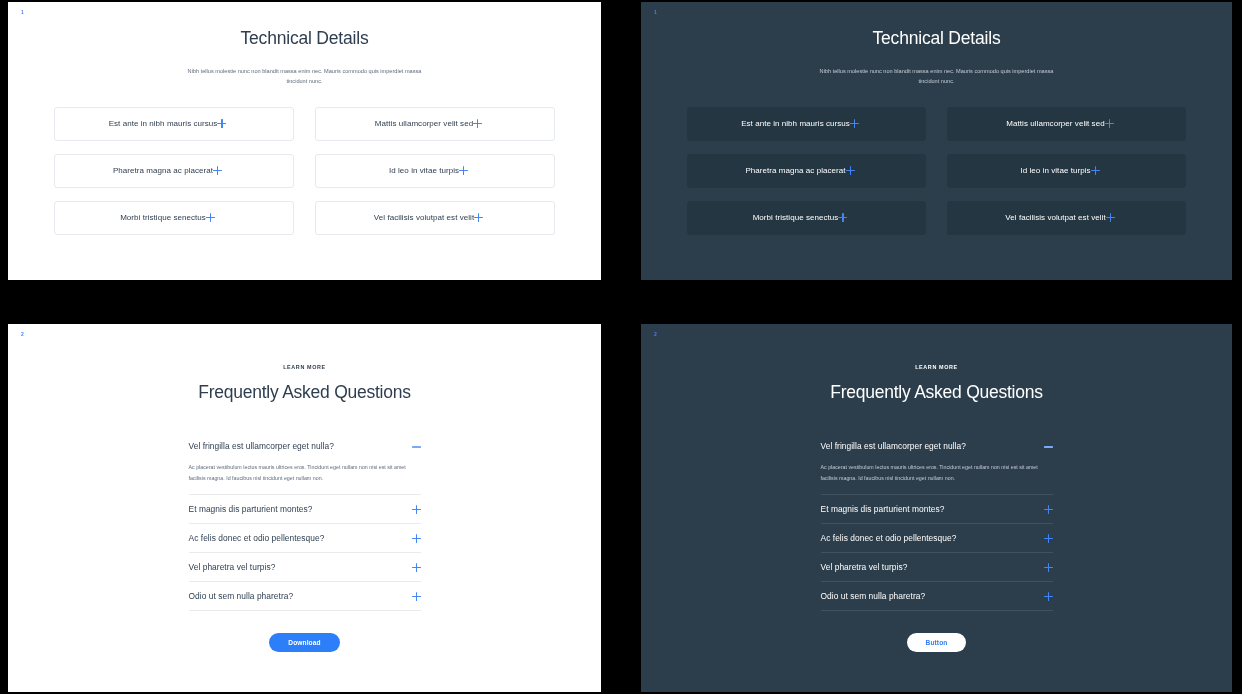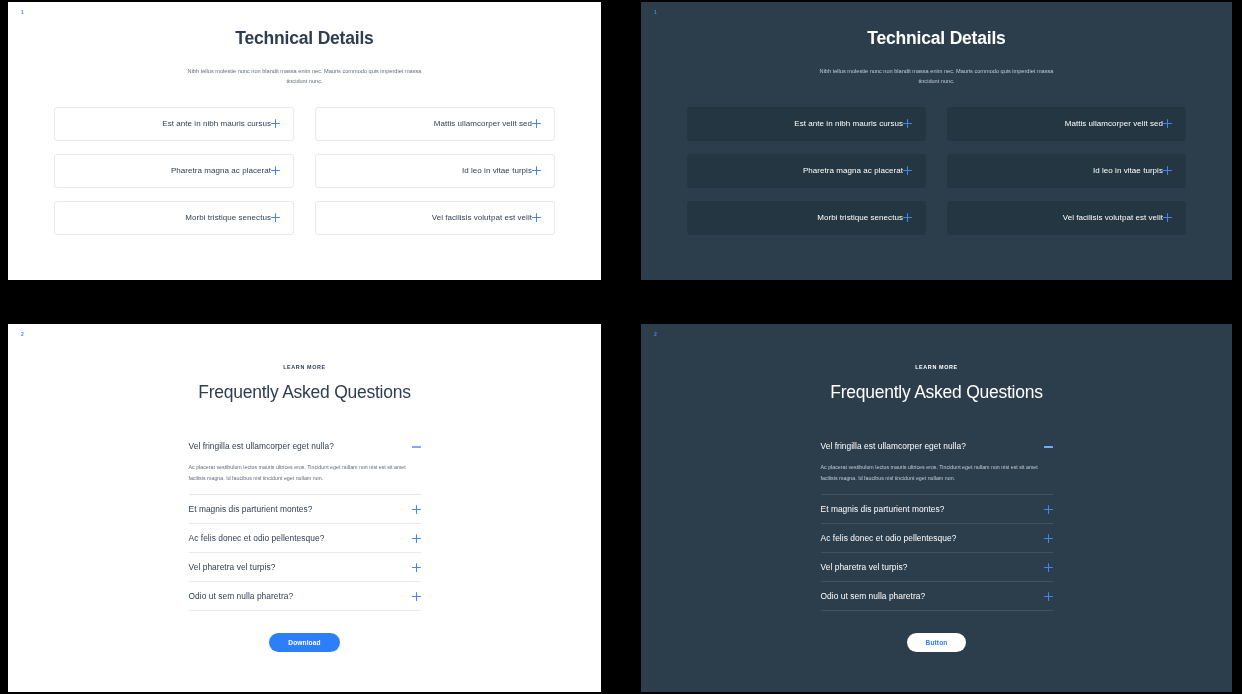--- a/index.html
+++ b/index.html
@@ -52,21 +52,21 @@
     position: absolute;
     left: 0; right: 0;
     top: 0;
     padding: 0 46px;
     box-sizing: border-box;
   }
 
   .td-title {
     text-align: center;
     font-size: 17.5px;
-    font-weight: 700;
+    font-weight: 400;
     letter-spacing: -0.2px;
     color: #2e3e50;
     margin: 0;
     padding-top: 26px;
     line-height: 1.2;
   }
   .panel.dark .td-title { color: #ffffff; }
 
   .td-sub {
     text-align: center;
@@ -88,21 +88,21 @@
     row-gap: 13px;
   }
 
   .acc-card {
     background: #ffffff;
     border: 1px solid #e6e9ee;
     border-radius: 3px;
     height: 34px;
     display: flex;
     align-items: center;
-    justify-content: flex-end;
+    justify-content: center;
     padding: 0 13px 0 0;
     box-sizing: border-box;
     cursor: pointer;
   }
   .panel.dark .acc-card {
     background: #243642;
     border: 1px solid #243642;
   }
 
   .acc-card-label {

